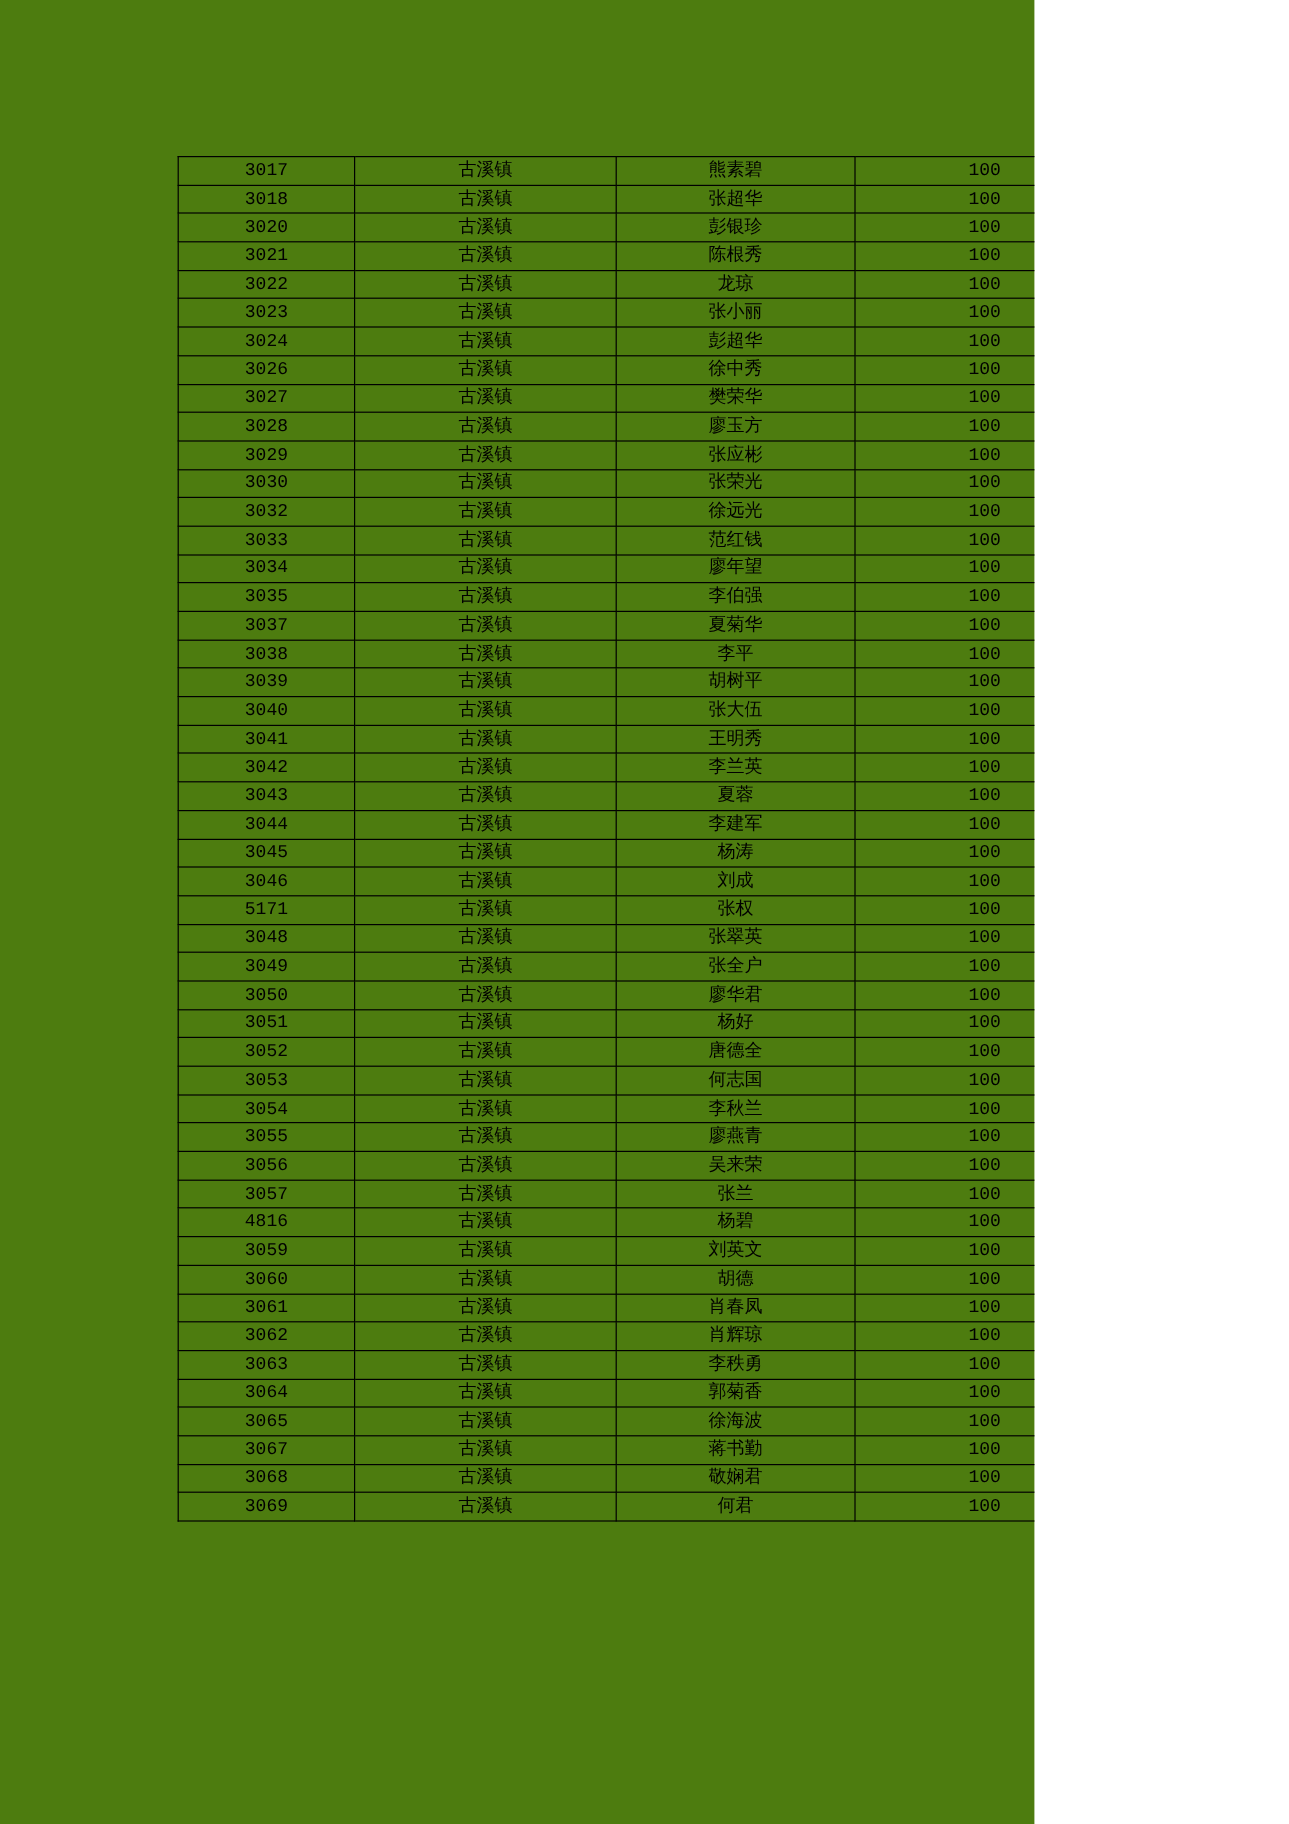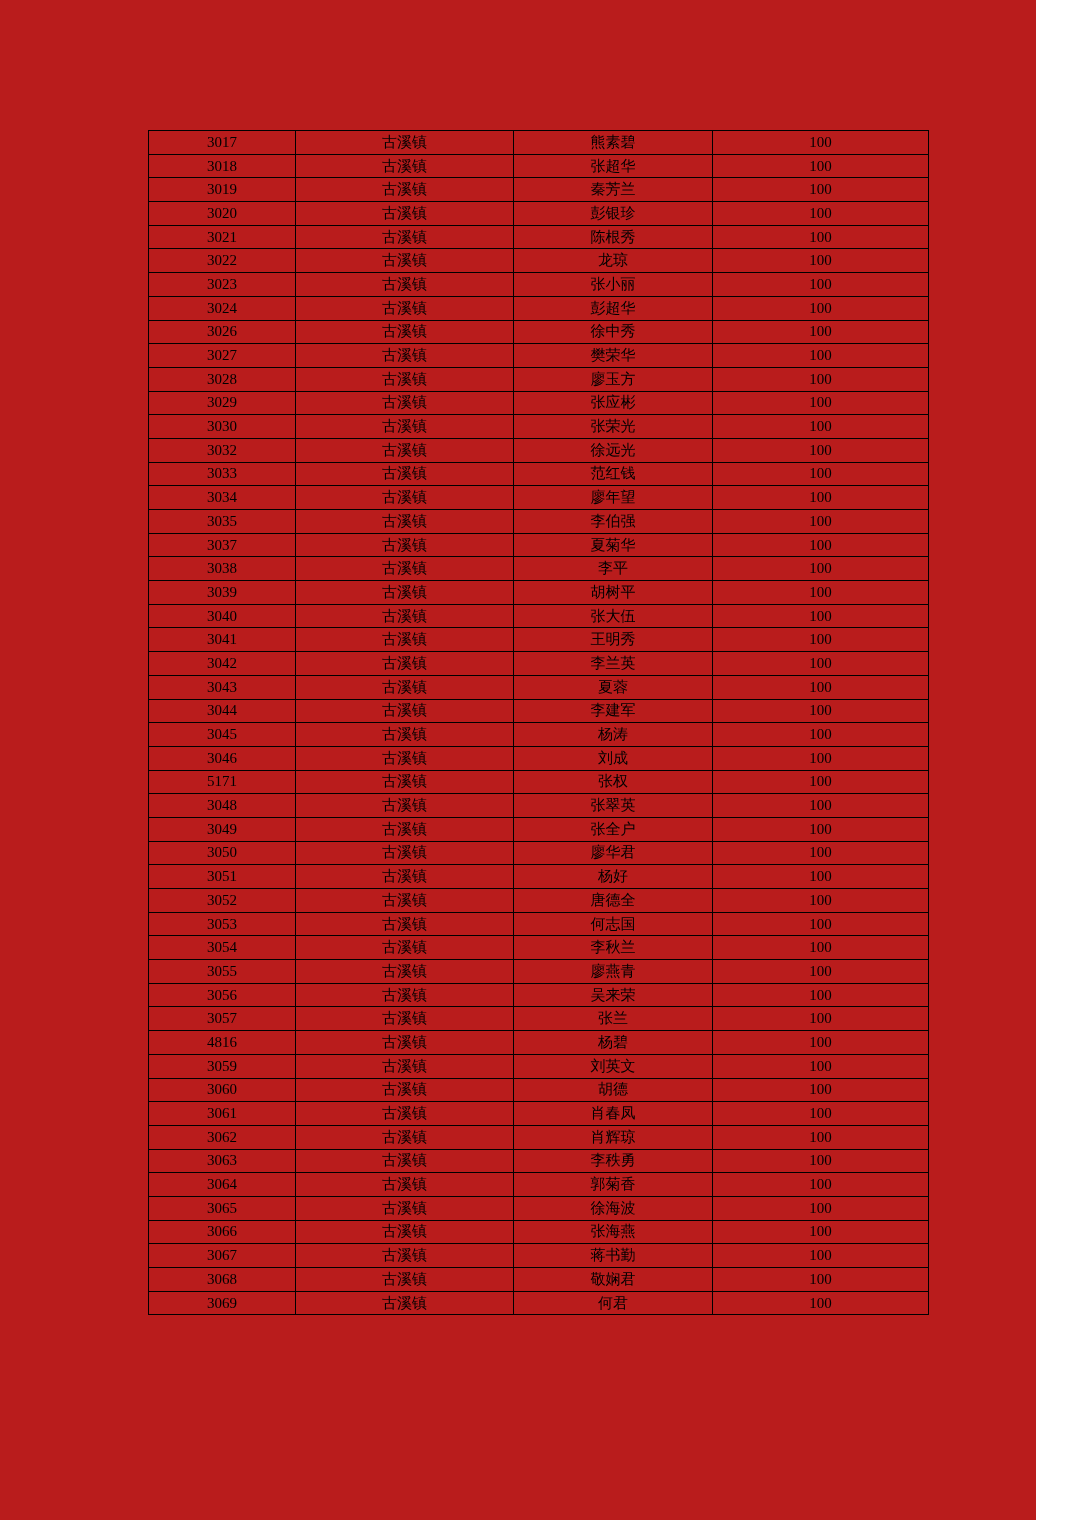--- a/index.html
+++ b/index.html
@@ -2,24 +2,24 @@
 <html><head>
 <meta charset="utf-8">
 <style>
   html, body {
     margin: 0;
     padding: 0;
     background: #ffffff;
   }
   .page {
     position: relative;
-    width: 1036px;
+    width: 862px;
     height: 1520px;
-    background: #b91c1c;
-    font-family: Liberation Serif, serif;
+    background: #4d7c0f;
+    font-family: Liberation Mono, monospace;
     overflow: hidden;
   }
   table.roster {
     position: absolute;
     left: 148px;
     top: 130px;
     width: 780px;
     border-collapse: collapse;
     table-layout: fixed;
   }
@@ -58,26 +58,20 @@
           <td>熊素碧</td>
           <td>100</td>
         </tr>
         <tr>
           <td>3018</td>
           <td>古溪镇</td>
           <td>张超华</td>
           <td>100</td>
         </tr>
         <tr>
-          <td>3019</td>
-          <td>古溪镇</td>
-          <td>秦芳兰</td>
-          <td>100</td>
-        </tr>
-        <tr>
           <td>3020</td>
           <td>古溪镇</td>
           <td>彭银珍</td>
           <td>100</td>
         </tr>
         <tr>
           <td>3021</td>
           <td>古溪镇</td>
           <td>陈根秀</td>
           <td>100</td>
@@ -319,26 +313,20 @@
         <tr>
           <td>3064</td>
           <td>古溪镇</td>
           <td>郭菊香</td>
           <td>100</td>
         </tr>
         <tr>
           <td>3065</td>
           <td>古溪镇</td>
           <td>徐海波</td>
-          <td>100</td>
-        </tr>
-        <tr>
-          <td>3066</td>
-          <td>古溪镇</td>
-          <td>张海燕</td>
           <td>100</td>
         </tr>
         <tr>
           <td>3067</td>
           <td>古溪镇</td>
           <td>蒋书勤</td>
           <td>100</td>
         </tr>
         <tr>
           <td>3068</td>

